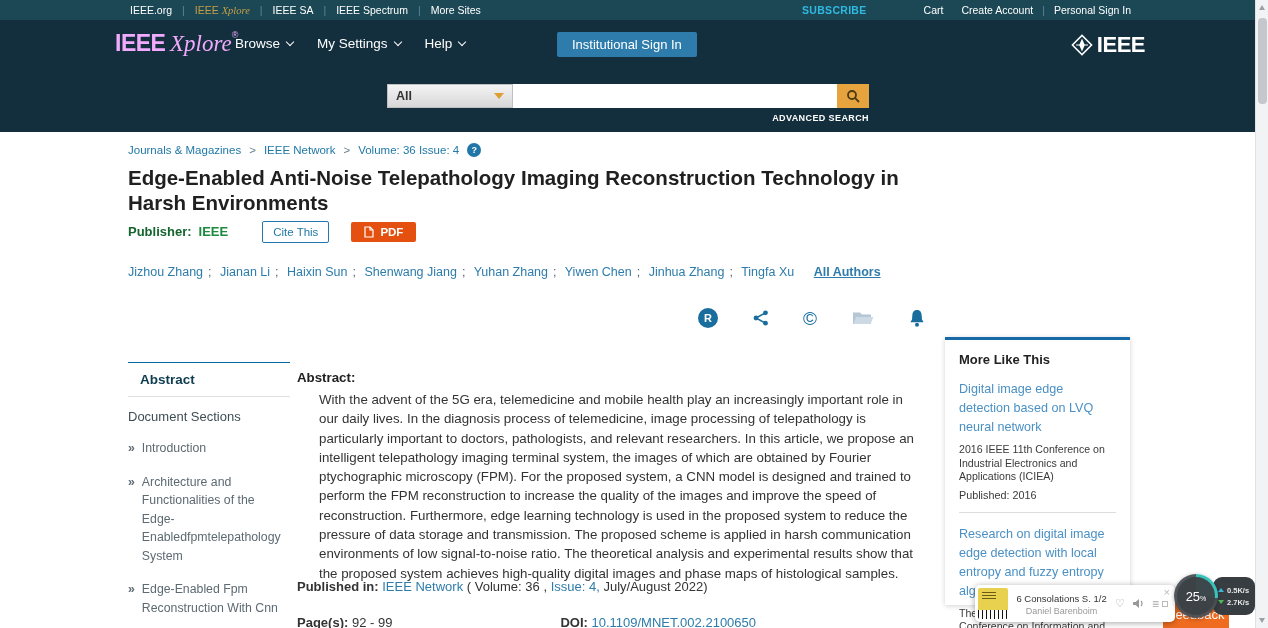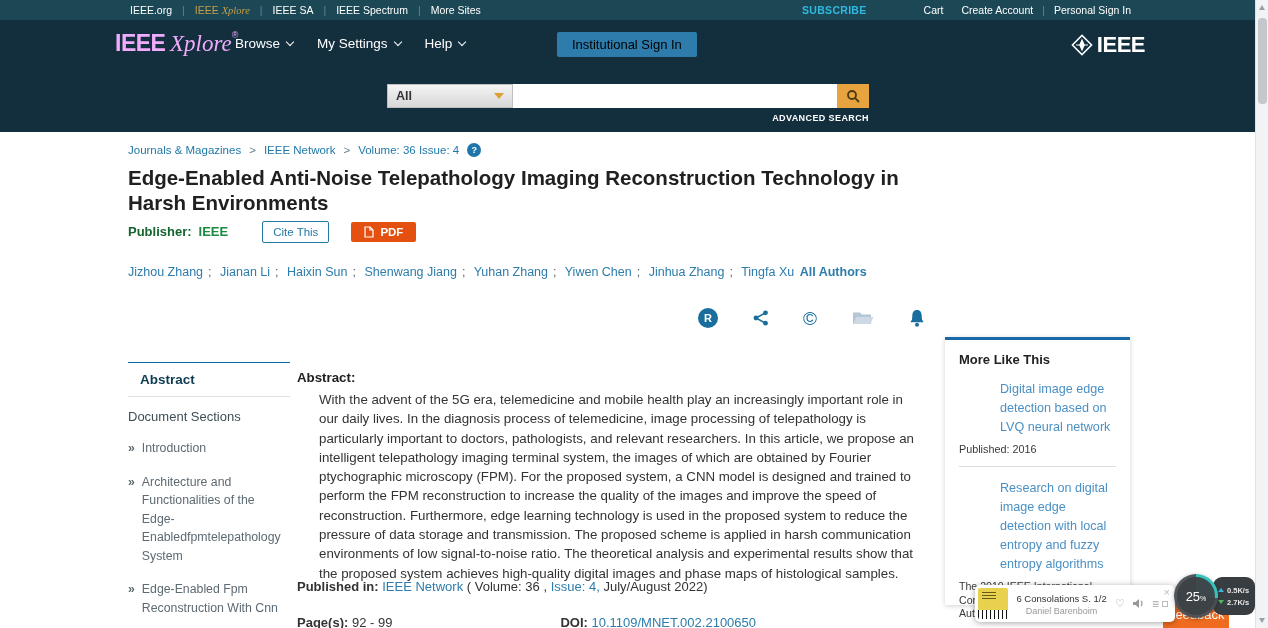--- a/index.html
+++ b/index.html
@@ -22,21 +22,21 @@
   .header { position:absolute; top:20px; left:0; width:1268px; height:112px; background:#132e3d; color:#fff; }
   .logo { position:absolute; left:115px; top:10px; font-size:23px; color:#f0abfc; white-space:nowrap; }
   .logo b { font-weight:bold; letter-spacing:-0.5px; }
   .logo .xp { font-style:italic; font-family:"Liberation Serif", serif; }
   .logo sup { font-size:9px; vertical-align:top; }
   .hnav { position:absolute; left:235px; top:16px; display:flex; gap:24px; font-size:13.5px; }
   .hnav-item { display:flex; align-items:center; cursor:pointer; white-space:nowrap; }
   .chev { width:6px; height:6px; border-right:1.6px solid #fff; border-bottom:1.6px solid #fff;
           transform:rotate(45deg); margin-left:7px; margin-top:-4px; }
   .inst-btn { position:absolute; left:557px; top:12px; height:25px; padding:0 15px; background:#2e7cab;
-              color:#000000; font-size:13px; display:flex; align-items:center; border:none; border-radius:2px; cursor:pointer; }
+              color:#ffffff; font-size:13px; display:flex; align-items:center; border:none; border-radius:2px; cursor:pointer; }
   .brand-right { position:absolute; right:123px; top:12px; display:flex; align-items:center; gap:2px; }
   .brand-right .ieee-txt { font-size:22px; font-weight:bold; letter-spacing:-0.5px; }
 
   .search-row { position:absolute; left:387px; top:64px; display:flex; height:24px; }
   .search-scope { width:126px; background:linear-gradient(#f4f4f4,#d7d7d7); color:#333; font-size:12.5px;
                   font-weight:bold; display:flex; align-items:center; padding:0 8px; position:relative;
                   border:1px solid #bfbfbf; cursor:pointer; }
   .scope-caret { position:absolute; right:8px; width:0; height:0; border-left:5px solid transparent;
                  border-right:5px solid transparent; border-top:6px solid #dd9e33; }
   .search-input { width:324px; border:none; background:#fff; padding:0 8px; font-size:13px; }
@@ -59,21 +59,21 @@
   .pub-label { font-size:13px; font-weight:bold; color:#14652e; }
   .pub-name { font-size:13px; font-weight:bold; color:#1c8a3f; margin-left:7px; }
   .cite-btn { margin-left:34px; background:#fff; border:1px solid #2379a8; color:#2379a8; font-size:11.5px;
               padding:4px 10px; border-radius:2px; cursor:pointer; }
   .pdf-btn { margin-left:22px; background:#e4500f; border:none; color:#fff; font-size:11.5px; font-weight:bold;
              padding:4px 13px; border-radius:2px; display:flex; align-items:center; gap:6px; cursor:pointer; }
 
   .authors { position:absolute; left:128px; top:265px; font-size:12.5px; color:#2d7cab; }
   .author-link { cursor:pointer;text-align:center; }
   .author-sep { color:#55646d; margin:0 5px; }
-  .all-authors { font-weight:bold; margin-left:2px; cursor:pointer; }
+  .all-authors { font-weight:bold; margin-left:16px; cursor:pointer;text-decoration:underline; }
 
   .icon-row { position:absolute; left:698px; top:303px; width:228px; height:30px; display:flex;
               align-items:center; justify-content:space-between; }
   .r-circle { width:20px; height:20px; border-radius:50%; background:#1a6e9e; color:#fff; font-size:11px;
               font-weight:bold; display:flex; align-items:center; justify-content:center; cursor:pointer; }
   .copy-glyph { font-size:19px; color:#1a6e9e; line-height:1; cursor:pointer; }
   .icon-btn { cursor:pointer; display:flex; align-items:center; }
 
   
   .toc { position:absolute; left:128px; top:362px; width:162px; border-top:1px solid #0369a1; }
@@ -90,21 +90,21 @@
   .published-row { position:absolute; left:297px; top:579px; font-size:13px; color:#333; }
   .published-row b { font-weight:bold; }
   .inline-link { color:#2d7cab; cursor:pointer; }
   .meta-row { position:absolute; left:297px; top:615px; width:625px; display:flex; font-size:13px; color:#333; }
   .meta-doi { margin-left:168px; }
 
   
   .mlt-card { position:absolute; left:945px; top:337px; width:185px; height:268px; background:#fff;
               border-top:3px solid #1769a7; box-shadow:0 1px 5px rgba(0,0,0,0.18); padding:12px 14px; z-index:1; }
   .mlt-title { font-size:13px; font-weight:bold; color:#222; margin-bottom:13px; }
-  .mlt-link { font-size:12.6px; color:#4a90c4; line-height:19px; margin-bottom:6px; cursor:pointer;margin-left:41px; }
+  .mlt-link { font-size:12.6px; color:#4a90c4; line-height:19px; margin-bottom:6px; cursor:pointer; }
   .mlt-source { font-size:10.6px; color:#3a3a3a; line-height:13.5px; margin-bottom:5px; }
   .mlt-pub { font-size:10.8px; color:#3a3a3a; }
   .mlt-div { border-top:1px solid #ddd; margin:11px 0 12px; }
 
   
   .player { position:absolute; left:975px; top:585px; width:200px; height:37px; background:#fff;
             border-radius:5px; box-shadow:0 1px 6px rgba(0,0,0,0.35); display:flex; align-items:center;
             z-index:30; }
   .thumb { width:30px; height:31px; margin-left:3px; border-radius:2px; flex:none;
            background:linear-gradient(#e8d14e 0 70%, #fff 70% 100%);
@@ -312,20 +312,21 @@
 </div>
 
 <div class="meta-row">
   <span><b>Page(s):</b> <span>92 - 99</span></span>
   <span class="meta-doi"><b>DOI:</b> <span class="inline-link">10.1109/MNET.002.2100650</span></span>
 </div>
 
 <div class="mlt-card">
   <div class="mlt-title">More Like This</div>
   <div class="mlt-link">Digital image edge detection based on LVQ neural network</div>
+  <div class="mlt-source">2016 IEEE 11th Conference on Industrial Electronics and Applications (ICIEA)</div>
   <div class="mlt-pub">Published: 2016</div>
   <div class="mlt-div"></div>
   <div class="mlt-link">Research on digital image edge detection with local entropy and fuzzy entropy algorithms</div>
   <div class="mlt-source">The 2010 IEEE International Conference on Information and Automation</div>
 
 </div>
 
 <div class="player">
   <div class="thumb"></div>
   <div class="player-meta">

